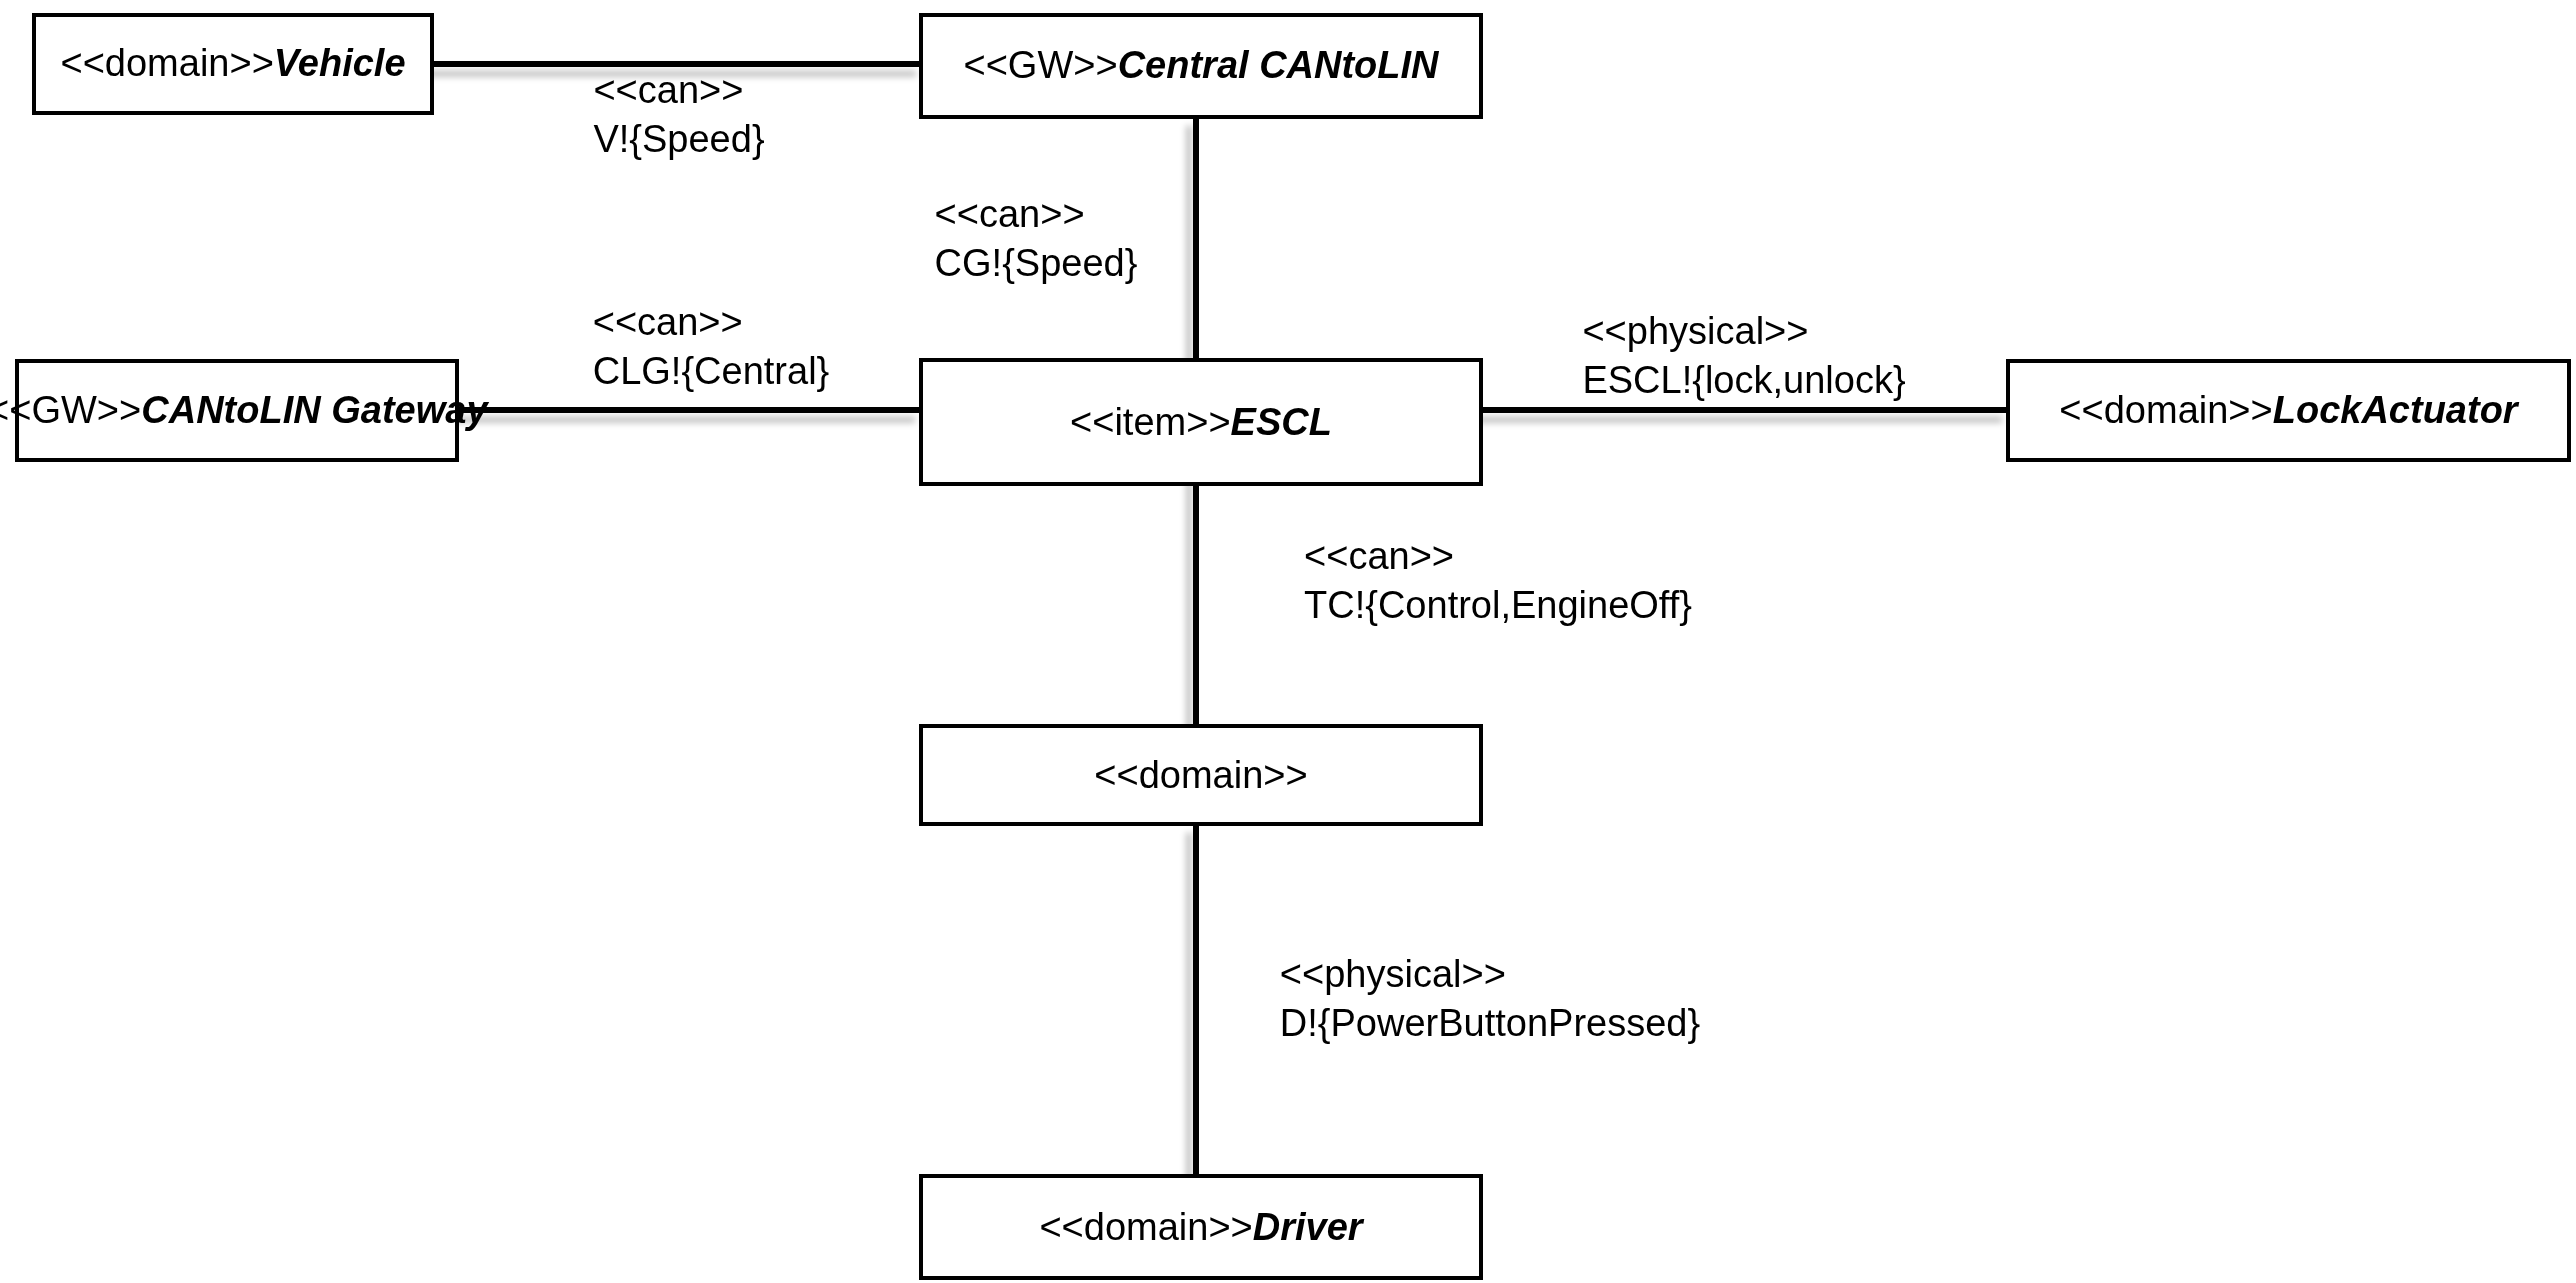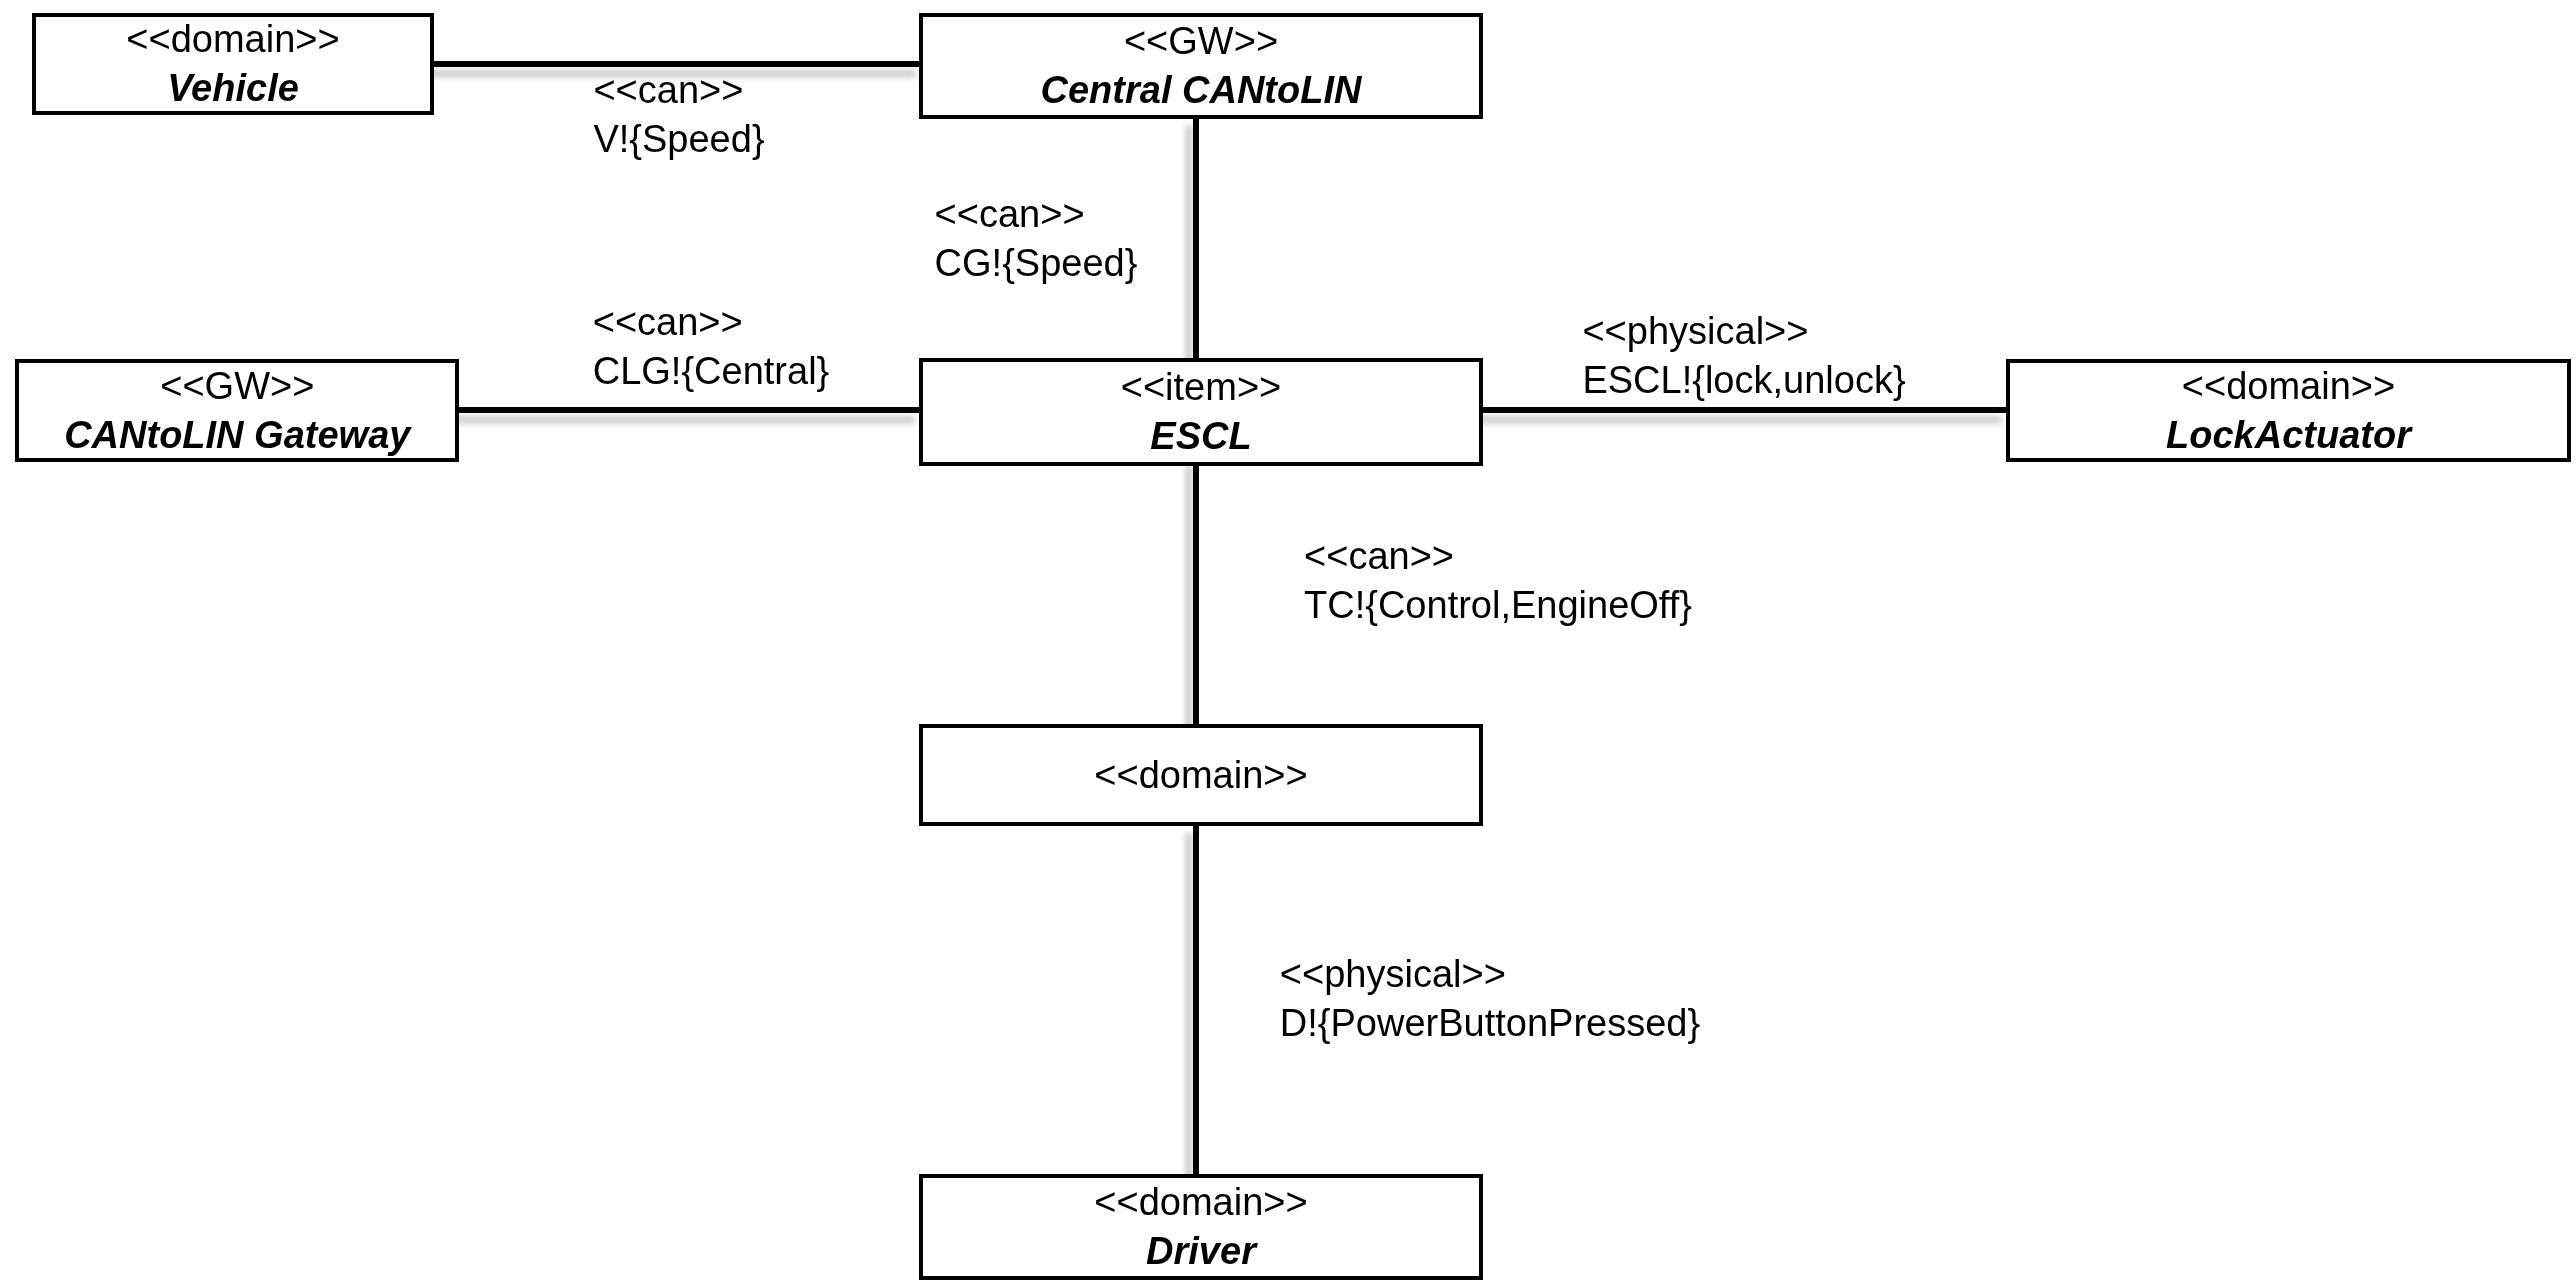--- a/index.html
+++ b/index.html
@@ -15,21 +15,21 @@
     font-family: "Liberation Sans", sans-serif;
     color: #000000;
     overflow: hidden;
   }
   .node {
     position: absolute;
     box-sizing: border-box;
     background: #ffffff;
     border: 4.9px solid #000000;
     display: flex;
-    flex-direction: column;
+    flex-direction: row;
     align-items: center;
     justify-content: center;
     text-align: center;
     font-size: 38px;
     line-height: 49px;
     white-space: nowrap;
     z-index: 3;
   }
   .node .stereo { font-weight: normal; }
   .node .nname  { font-weight: bold; font-style: italic; }
@@ -90,21 +90,21 @@
     <div class="nname">Vehicle</div>
   </div>
   <div class="node" style="left: 919px; top: 12.5px; width: 564px; height: 106px;">
     <div class="stereo">&lt;&lt;GW&gt;&gt;</div>
     <div class="nname">Central CANtoLIN</div>
   </div>
   <div class="node" style="left: 15.3px; top: 359px; width: 444px; height: 103px;">
     <div class="stereo">&lt;&lt;GW&gt;&gt;</div>
     <div class="nname">CANtoLIN Gateway</div>
   </div>
-  <div class="node" style="left: 919px; top: 358px; width: 564px; height: 108px;">
+  <div class="node" style="left: 919px; top: 358px; width: 564px; height: 128px;">
     <div class="stereo">&lt;&lt;item&gt;&gt;</div>
     <div class="nname">ESCL</div>
   </div>
   <div class="node" style="left: 2006px; top: 359px; width: 565px; height: 103px;">
     <div class="stereo">&lt;&lt;domain&gt;&gt;</div>
     <div class="nname">LockActuator</div>
   </div>
   <div class="node" style="left: 919px; top: 724px; width: 564px; height: 102px;">
     <div class="stereo">&lt;&lt;domain&gt;&gt;</div>
   </div>

